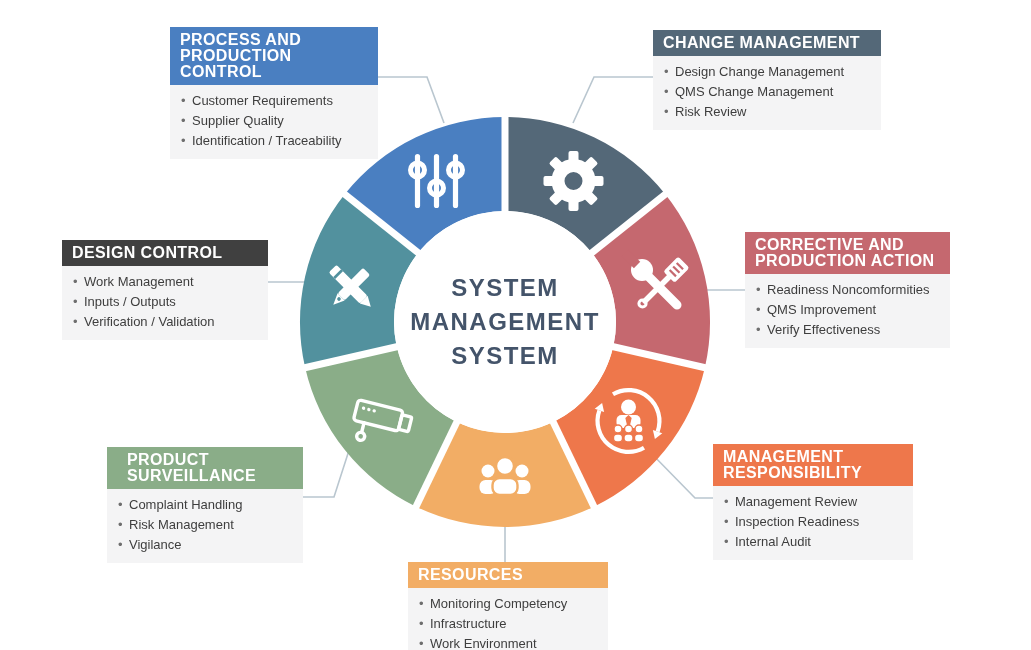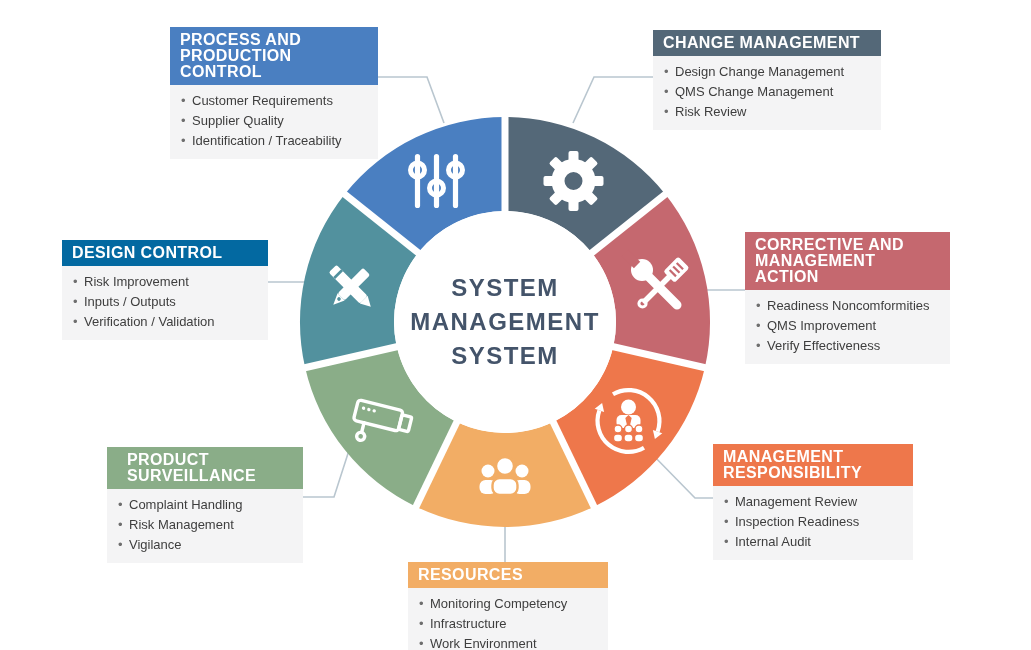--- a/index.html
+++ b/index.html
@@ -181,31 +181,31 @@
   <div class="qbox" style="left:653px;top:30px;width:228px;">
     <div class="qhead" style="background: rgb(84, 104, 120);">CHANGE MANAGEMENT</div>
     <ul class="qbody">
       <li>Design Change Management</li>
       <li>QMS Change Management</li>
       <li>Risk Review</li>
     </ul>
   </div>
 
   <div class="qbox" style="left:62px;top:240px;width:206px;">
-    <div class="qhead" style="background: #0369a1;">DESIGN CONTROL</div>
-    <ul class="qbody">
-      <li>Risk Improvement</li>
+    <div class="qhead" style="background: #404040;">DESIGN CONTROL</div>
+    <ul class="qbody">
+      <li>Work Management</li>
       <li>Inputs / Outputs</li>
       <li>Verification / Validation</li>
     </ul>
   </div>
 
   <div class="qbox" style="left:745px;top:232px;width:205px;">
     <div class="qhead" style="background: rgb(197, 104, 111);">CORRECTIVE AND
-MANAGEMENT ACTION</div>
+PRODUCTION ACTION</div>
     <ul class="qbody">
       <li>Readiness Noncomformities</li>
       <li>QMS Improvement</li>
       <li>Verify Effectiveness</li>
     </ul>
   </div>
 
   <div class="qbox" style="left:107px;top:447px;width:196px;">
     <div class="qhead" style="background: rgb(138, 173, 136); padding-left: 20px;">PRODUCT
 SURVEILLANCE</div>

